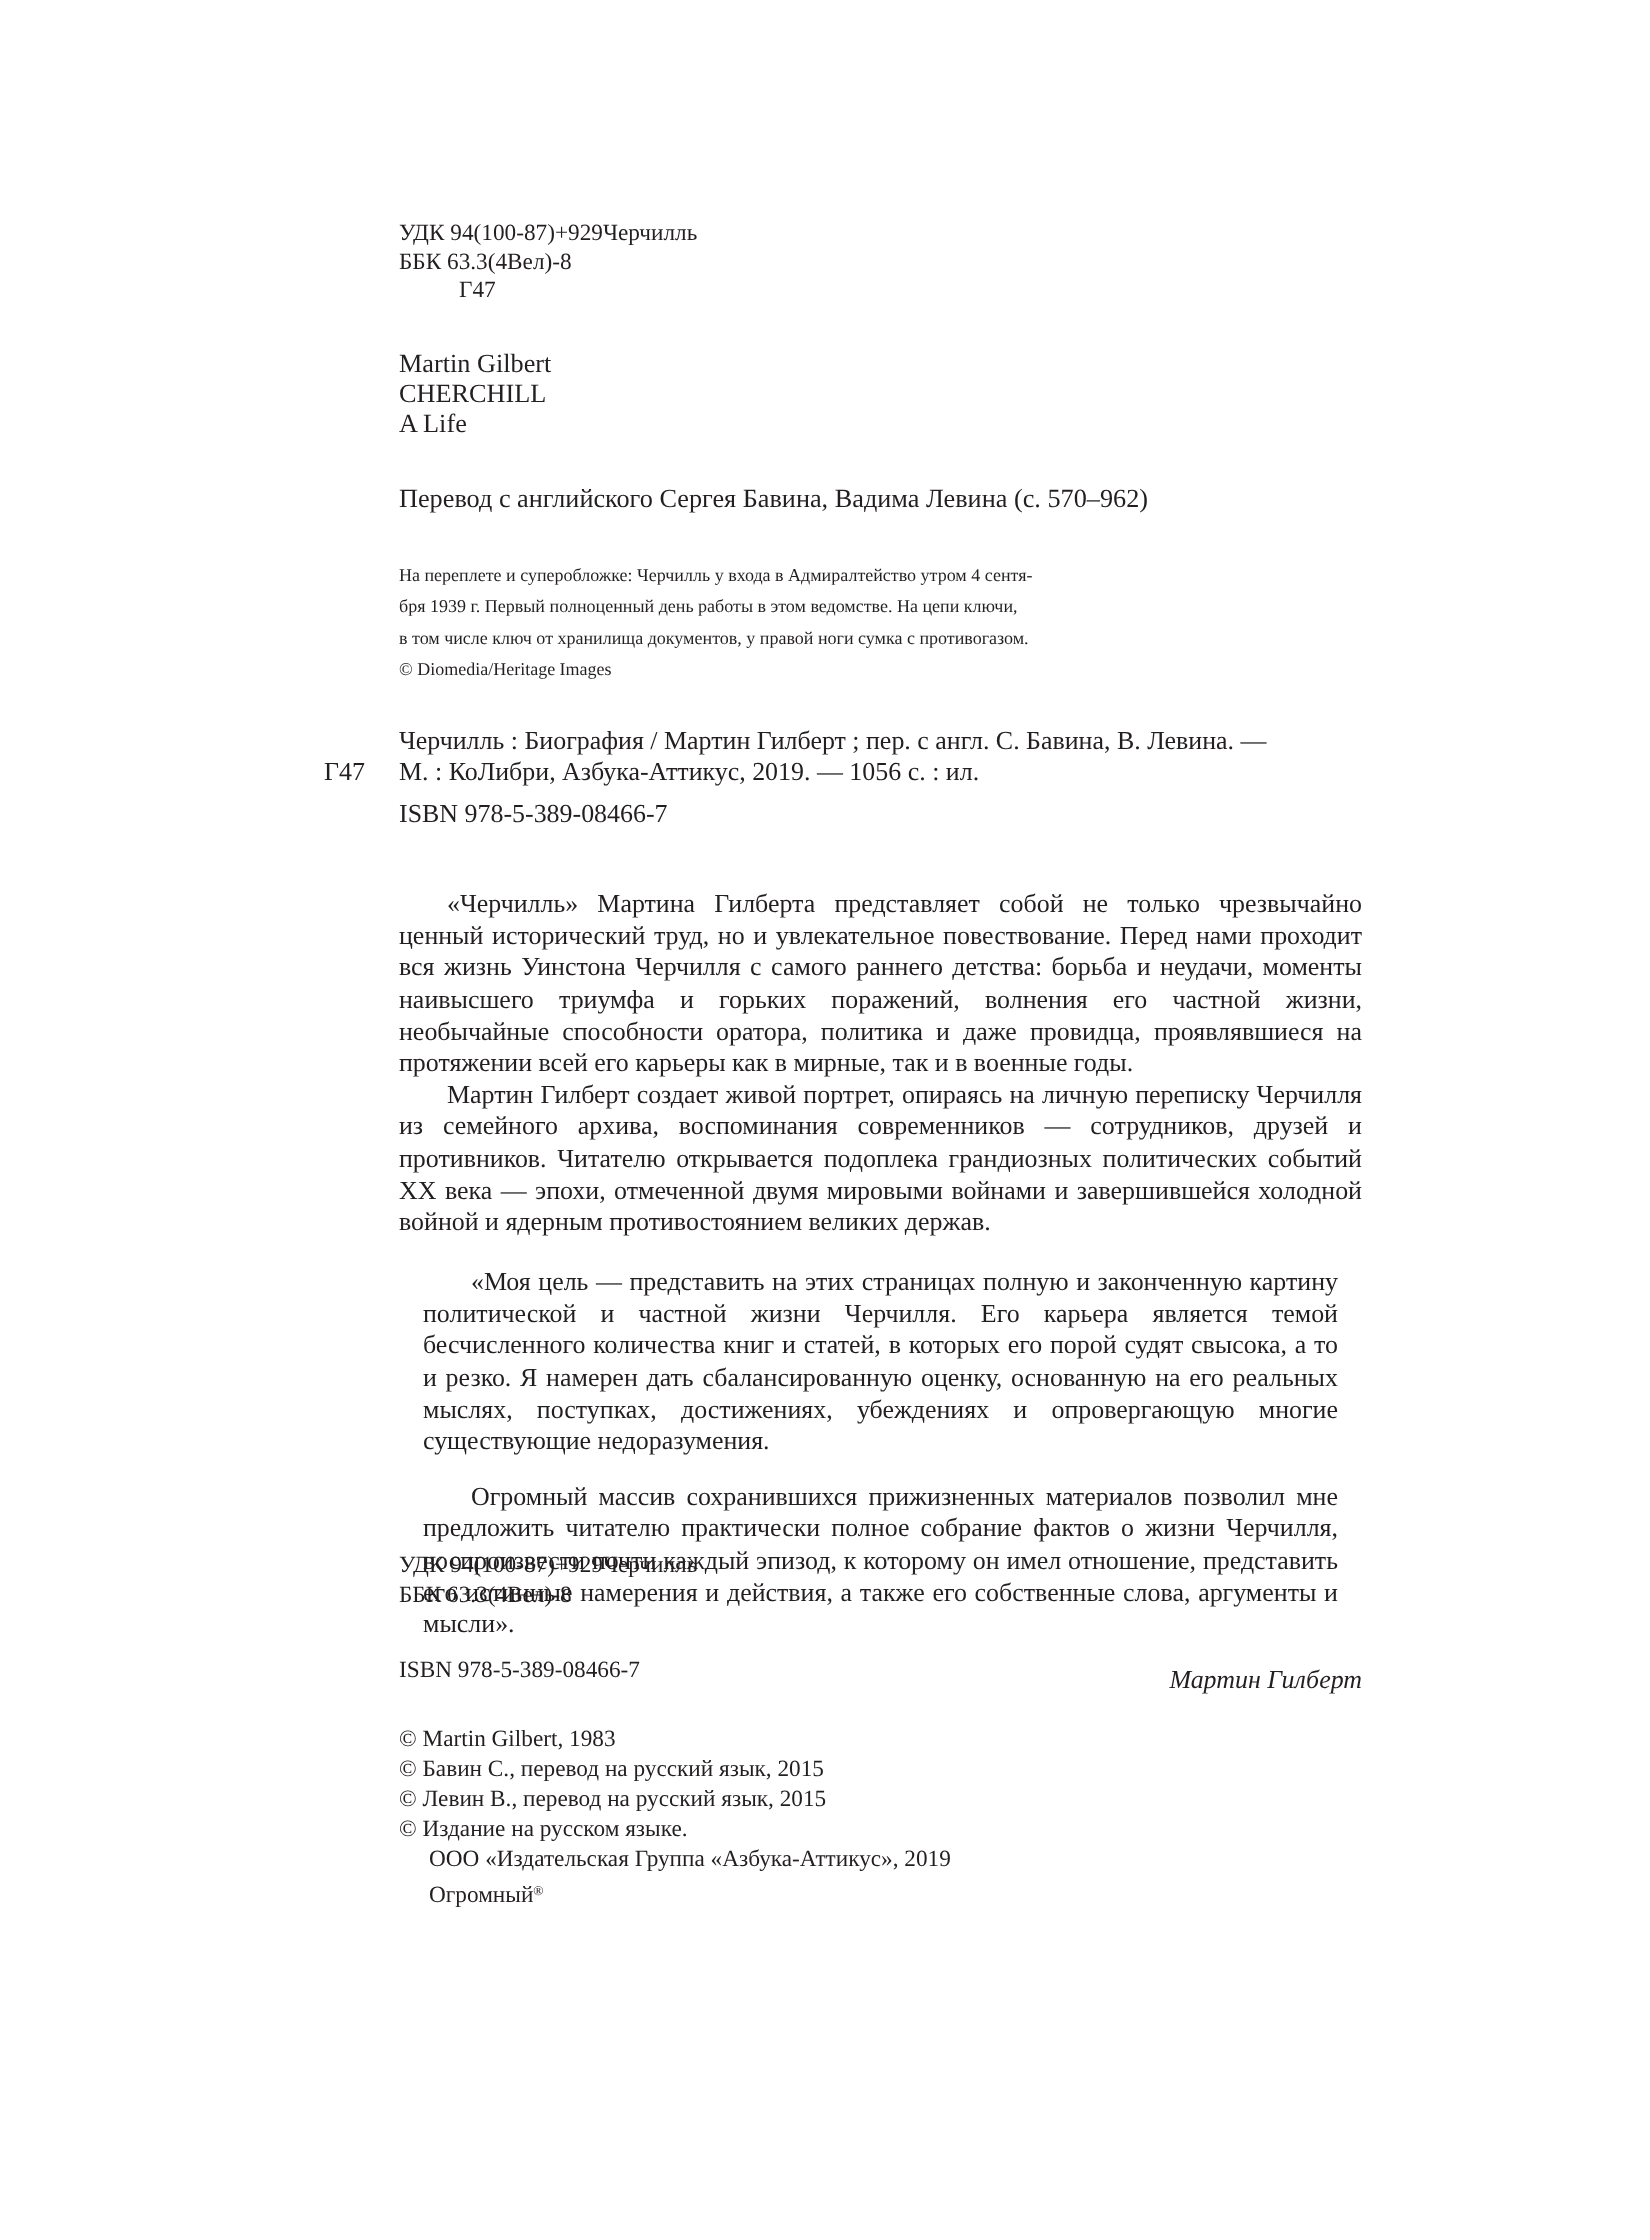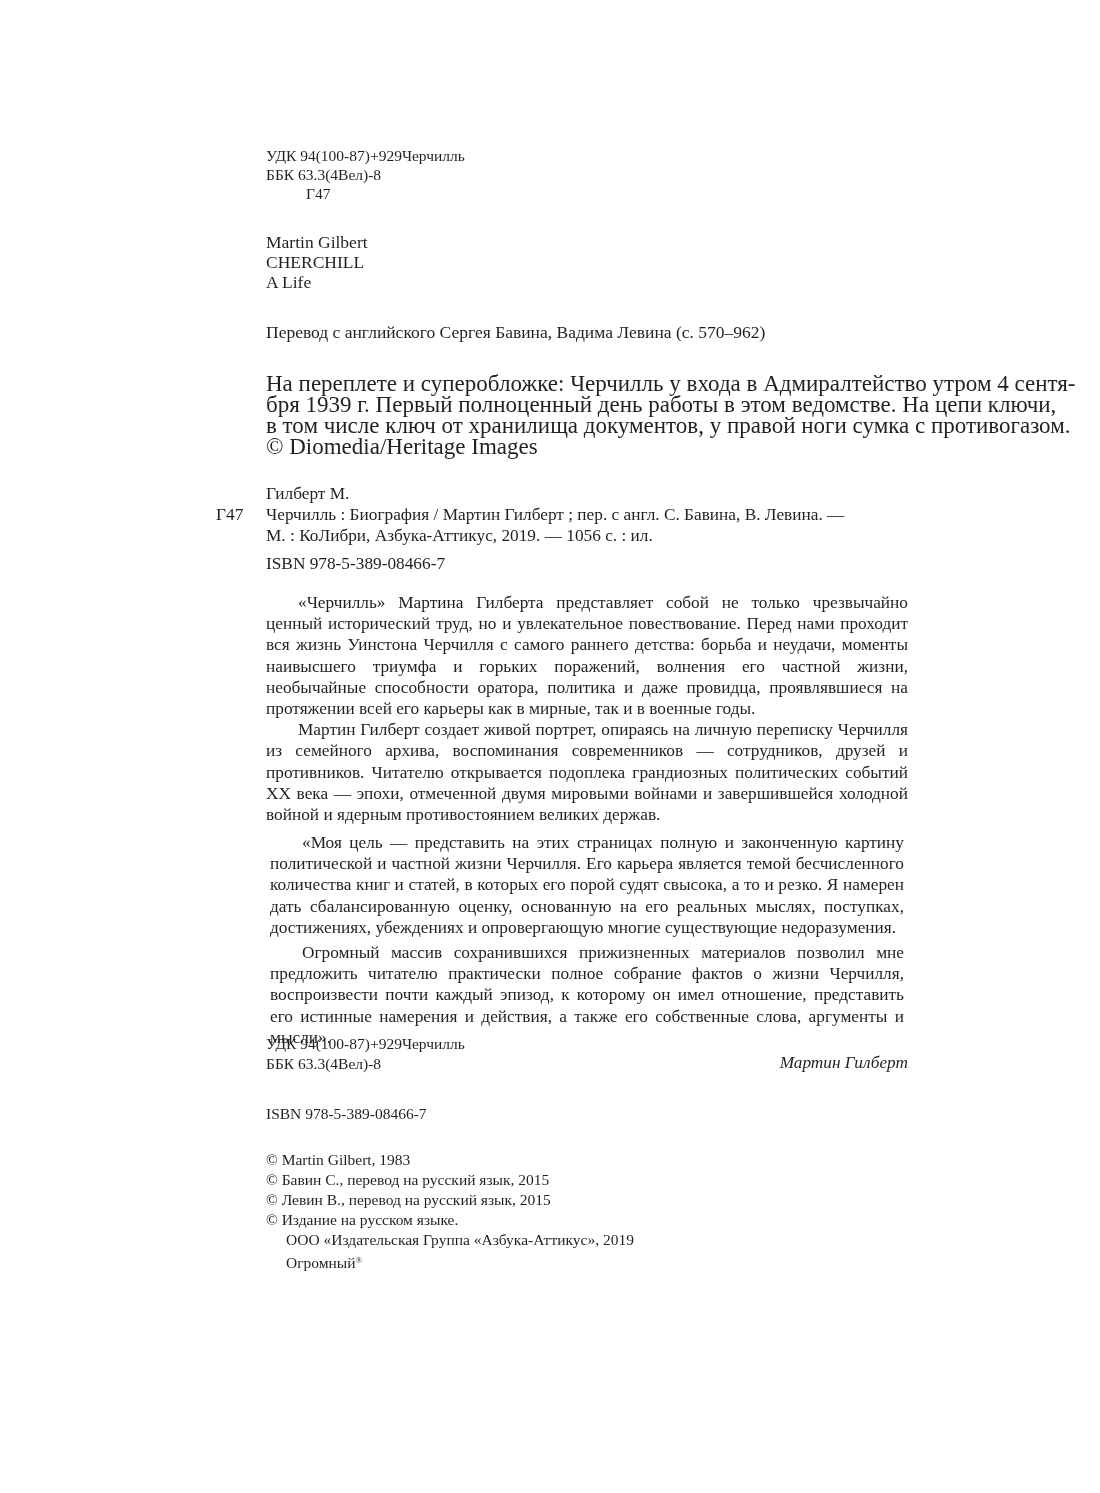--- a/index.html
+++ b/index.html
@@ -33,21 +33,21 @@
     #classif-top { top: 146px; font-size: 15.5px; line-height: 19px; }
     #classif-top .indent { padding-left: 40px; }
 
     
     #original-title { top: 232px; font-size: 17.5px; line-height: 20px; }
 
     
     #translation-credit { top: 322px; font-size: 17.5px; }
 
     
-    #cover-note { top: 373px; font-size: 23px; line-height: 21px; text-align: justify; text-align-last: left; }
+    #cover-note { top: 373px; font-size: 12px; line-height: 21px; text-align: justify; text-align-last: left; }
 
     
     #catalog-card { top: 483px; font-size: 17.3px; line-height: 21px; }
     #catalog-mark {
       position: absolute;
       left: -50px;
       top: 21px;
     }
     #catalog-card .isbn { margin-top: 7px; display: block; }
 
@@ -55,21 +55,21 @@
     #annotation { top: 592px; font-size: 17.3px; line-height: 21.2px; }
     #annotation .para {
       text-indent: 32px;
       text-align: justify;
       margin: 0;
     }
     #quote { top: 828px; font-size: 17.3px; line-height: 21.2px; }
     #quote .para {
       text-indent: 32px;
       text-align: justify;
-      margin: 4px;
+      margin: 16px;
     }
     #quote .signature {
       text-align: right;
       font-style: italic;
       margin-top: 3px;
     }
 
     
     #classif-bottom { top: 1034px; font-size: 15.5px; line-height: 20px; }
     #isbn-bottom { top: 1104px; font-size: 15.5px; }
@@ -100,21 +100,20 @@
 
   <div class="blk" id="cover-note">
     <span class="line">На переплете и суперобложке: Черчилль у входа в Адмиралтейство утром 4 сентя-</span>
     <span class="line">бря 1939 г. Первый полноценный день работы в этом ведомстве. На цепи ключи,</span>
     <span class="line">в том числе ключ от хранилища документов, у правой ноги сумка с противогазом.</span>
     <span class="line">© Diomedia/Heritage Images</span>
   </div>
 
   <div class="blk" id="catalog-card">
     <span id="catalog-mark">Г47</span>
-    <span class="line">Гилберт М.</span>
     <span class="line">Черчилль : Биография / Мартин Гилберт ; пер. с англ. С. Бавина, В. Левина. —</span>
     <span class="line">М. : КоЛибри, Азбука-Аттикус, 2019. — 1056 с. : ил.</span>
     <span class="isbn line">ISBN 978-5-389-08466-7</span>
   </div>
 
   <div class="blk" id="annotation">
     <p class="para">«Черчилль» Мартина Гилберта представляет собой не только чрезвычайно ценный исторический труд, но и увлекательное повествование. Перед нами проходит вся жизнь Уинстона Черчилля с самого раннего детства: борьба и неудачи, моменты наивысшего триумфа и горьких поражений, волнения его частной жизни, необычайные способности оратора, политика и даже провидца, проявлявшиеся на протяжении всей его карьеры как в мирные, так и в военные годы.</p>
     <p class="para">Мартин Гилберт создает живой портрет, опираясь на личную переписку Черчилля из семейного архива, воспоминания современников — сотрудников, друзей и противников. Читателю открывается подоплека грандиозных политических событий XX века — эпохи, отмеченной двумя мировыми войнами и завершившейся холодной войной и ядерным противостоянием великих держав.</p>
   </div>
 

